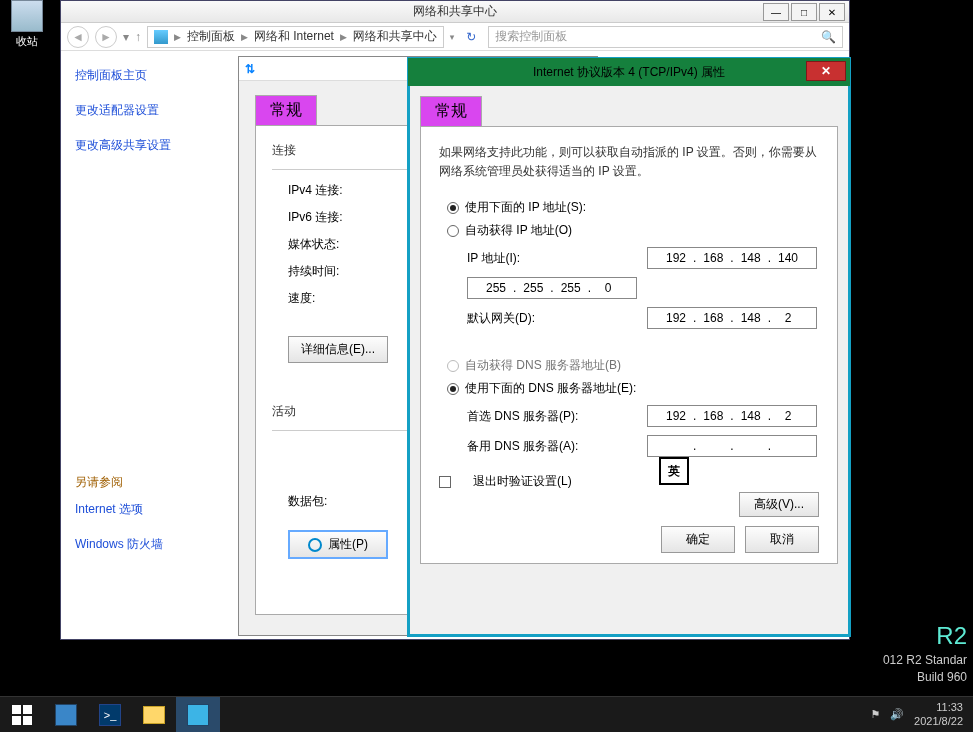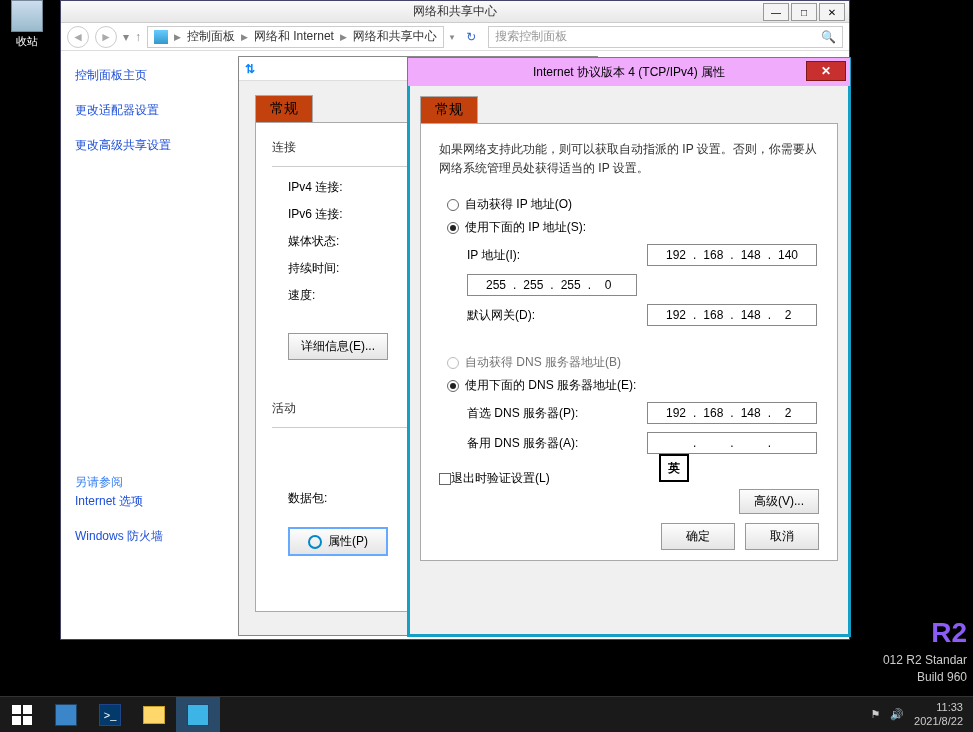--- a/index.html
+++ b/index.html
@@ -18,55 +18,55 @@
 .bc-sep { color: #888; font-size: 9px; }
 .bc-text { color: #333; }
 .refresh { width: 22px; height: 22px; display:flex; align-items:center; justify-content:center; color:#36c; cursor:pointer; }
 .searchbox { flex: 1; height: 22px; border: 1px solid #ccc; display: flex; align-items: center; padding: 0 6px; color: #999; justify-content: space-between; }
 .searchbox-icon { color: #666; }
 
 .win-bg-body { display: flex; height: calc(100% - 50px); }
 .leftnav { width: 180px; padding: 16px 14px; }
 .leftnav .link { color: #1d4ed8; margin-bottom: 18px; cursor: pointer; }
 .leftnav .seealso { margin-top: 320px; }
-.leftnav .seealso-title { color: #3b82f6; margin-bottom: 2px; }
+.leftnav .seealso-title { color: #a16207; margin-bottom: 10px; }
 
 
 .midwin { position: absolute; left: 238px; top: 56px; width: 360px; height: 580px; background: #f0f0f0; border: 1px solid #888; }
 .midwin-titlebar { height: 24px; background: #fff; border-bottom: 1px solid #ddd; display: flex; align-items: center; padding: 0 6px; gap: 6px; }
 .plug-icon { color: #0a84ff; font-weight: bold; }
 .midwin-body { padding: 14px 16px; }
 .tabstrip { display: flex; }
-.tab { background: #c2410c; border: 1px solid #aaa; border-bottom: none; padding: 4px 14px; font-size: 14px; }
+.tab { background: #d946ef; border: 1px solid #aaa; border-bottom: none; padding: 4px 14px; font-size: 16px; }
 .tabpanel { background: #fff; border: 1px solid #aaa; padding: 16px; height: 490px; }
 .group-title { color: #333; margin-bottom: 10px; }
 .group { border-top: 1px solid #ccc; padding-top: 12px; margin-bottom: 20px; }
 .row { display: flex; justify-content: space-between; margin-bottom: 10px; padding-left: 16px; }
 .midbtn { display: inline-block; padding: 4px 12px; border: 1px solid #999; background: linear-gradient(#fdfdfd,#e5e5e5); cursor: pointer; margin-top: 19px; margin-left: 16px; }
 .midbtn.prop { display: flex; align-items: center; gap: 6px; width: 100px; justify-content: center; border: 2px solid #6af; }
 .gear { width: 14px; height: 14px; border-radius: 50%; border: 2px solid #08c; display: inline-block; }
 
 
 .frontwin { position: absolute; left: 407px; top: 57px; width: 444px; height: 580px; background: #f0f0f0; border: 1px solid #14a0c4; box-shadow: 0 0 0 2px #14a0c4 inset; }
-.front-titlebar { height: 28px; background: #f0abfc; display: flex; align-items: center; justify-content: center; position: relative; color: #000; }
+.front-titlebar { height: 28px; background: #15803d; display: flex; align-items: center; justify-content: center; position: relative; color: #000; }
 .front-close { position: absolute; right: 4px; top: 3px; width: 40px; height: 20px; background: #c83030; color: #fff; display:flex; align-items:center; justify-content:center; font-weight: bold; border: 1px solid #801818; cursor: pointer; }
 .front-body { padding: 10px 12px 12px 12px; }
 .front-tabpanel { background: #fff; border: 1px solid #aaa; padding: 16px 18px; height: 438px; position: relative; }
 .helptext { color: #333; line-height: 1.6; margin-bottom: 18px; }
 .radio-row { display: flex; align-items: center; gap: 6px; margin: 6px 0 6px 8px; }
 .radio { width: 12px; height: 12px; border: 1px solid #666; border-radius: 50%; display:inline-flex; align-items:center; justify-content:center; }
 .radio.on::after { content:""; width:6px; height:6px; background:#222; border-radius:50%; }
 .radio.disabled { border-color: #bbb; }
 .radio-label.disabled { color: #737373; }
 .ip-row { display: flex; align-items: center; margin: 8px 0 8px 28px; }
 .ip-label { width: 180px; }
 .ip-input { width: 170px; height: 22px; border: 1px solid #888; background: #fff; display: flex; align-items: center; justify-content: center; gap: 2px; font-family: monospace; }
 .ip-oct { width: 30px; text-align: center; }
 .ip-dot { }
-.check-row { display: flex; align-items: center; gap: 0; margin-top: 16px; }
+.check-row { display: flex; align-items: center; gap: 22px; margin-top: 16px; }
 .checkbox { width: 12px; height: 12px; border: 1px solid #666; background:#fff; }
 .advbtn { position: absolute; right: 18px; bottom: 46px; padding: 3px 14px; border: 1px solid #999; background: linear-gradient(#fdfdfd,#e5e5e5); cursor:pointer; }
 .dlgbtns { position: absolute; right: 18px; bottom: 10px; display: flex; gap: 10px; }
 .dlgbtn { width: 74px; padding: 4px 0; text-align:center; border: 1px solid #999; background: linear-gradient(#fdfdfd,#e5e5e5); cursor:pointer; }
 .imebox { position: absolute; right: 148px; bottom: 78px; width: 30px; height: 28px; border: 2px solid #000; background: #fff; display:flex; align-items:center; justify-content:center; font-weight: bold; }
 
 
 .taskbar { position: absolute; left: 0; bottom: 0; width: 100%; height: 36px; background: #1a1a1a; border-top: 1px solid #333; display: flex; align-items: center; }
 .start { width: 44px; height: 36px; display:flex; align-items:center; justify-content:center; cursor:pointer; }
 .start-icon { width: 20px; height: 20px; display: grid; grid-template: 1fr 1fr / 1fr 1fr; gap: 2px; }
@@ -186,26 +186,26 @@
     <div class="front-close">✕</div>
   </div>
   <div class="front-body">
     <div class="tabstrip">
         <div class="tab">常规</div>
       </div>
     <div class="front-tabpanel">
       <div class="helptext">如果网络支持此功能，则可以获取自动指派的 IP 设置。否则，你需要从网络系统管理员处获得适当的 IP 设置。</div>
 
       <div class="radio-row">
+        <span class="radio on"></span>
+        <span>使用下面的 IP 地址(S):</span>
+      </div>
+      <div class="radio-row">
         <span class="radio"></span>
         <span>自动获得 IP 地址(O)</span>
-      </div>
-      <div class="radio-row">
-        <span class="radio on"></span>
-        <span>使用下面的 IP 地址(S):</span>
       </div>
 
       <div class="ip-row">
         <span class="ip-label">IP 地址(I):</span>
         <div class="ip-input">
           <span class="ip-oct">192</span>
             <span class="ip-dot">.</span>
           <span class="ip-oct">168</span>
             <span class="ip-dot">.</span>
           <span class="ip-oct">148</span>
@@ -283,21 +283,21 @@
 
       <div class="dlgbtns">
         <div class="dlgbtn">确定</div>
         <div class="dlgbtn">取消</div>
       </div>
     </div>
   </div>
 </div>
 
 <div class="watermark">
-  <div style="font-size:28px;color:#8b5cf6;font-weight:700">R2</div>
+  <div style="font-size:24px;color:#5eead4;font-weight:400">R2</div>
   <div>012 R2 Standar</div>
   <div>Build 960</div>
 </div>
 
 <div class="taskbar">
   <div class="start">
     <div class="start-icon">
         <span></span>
         <span></span>
         <span></span>

